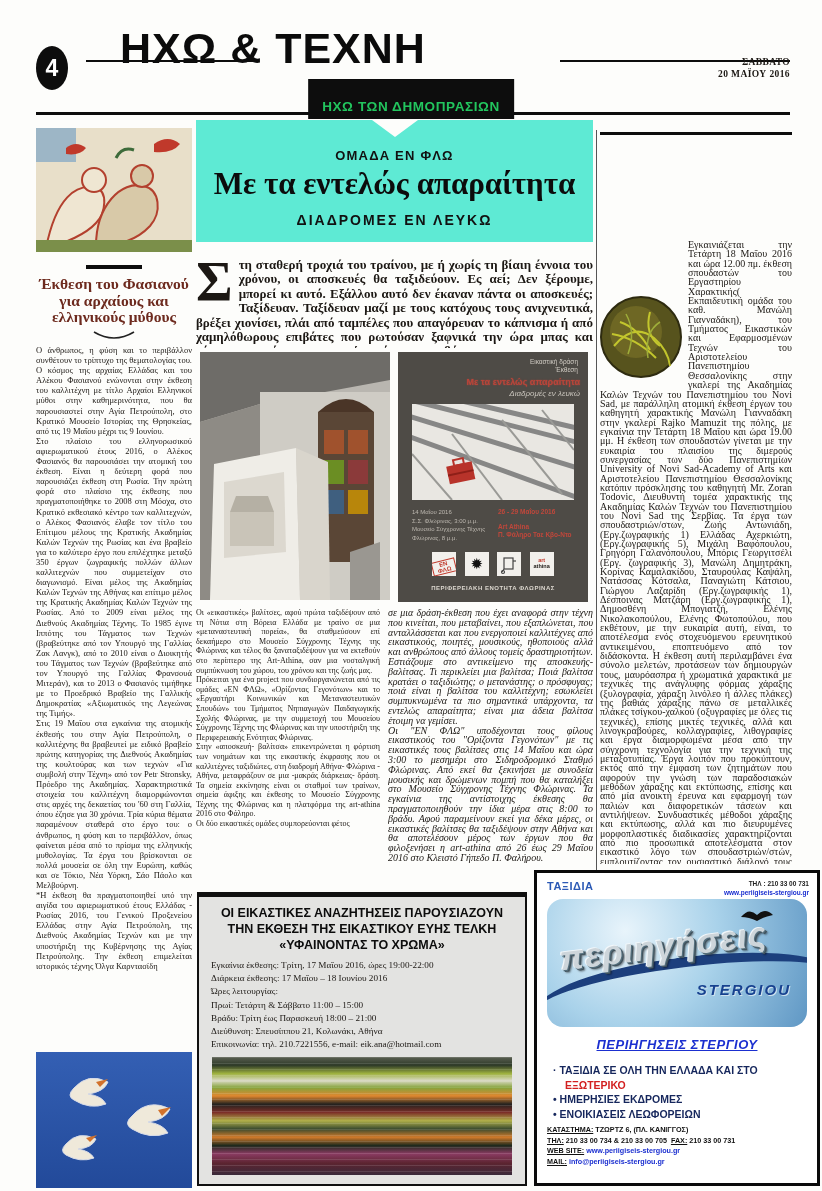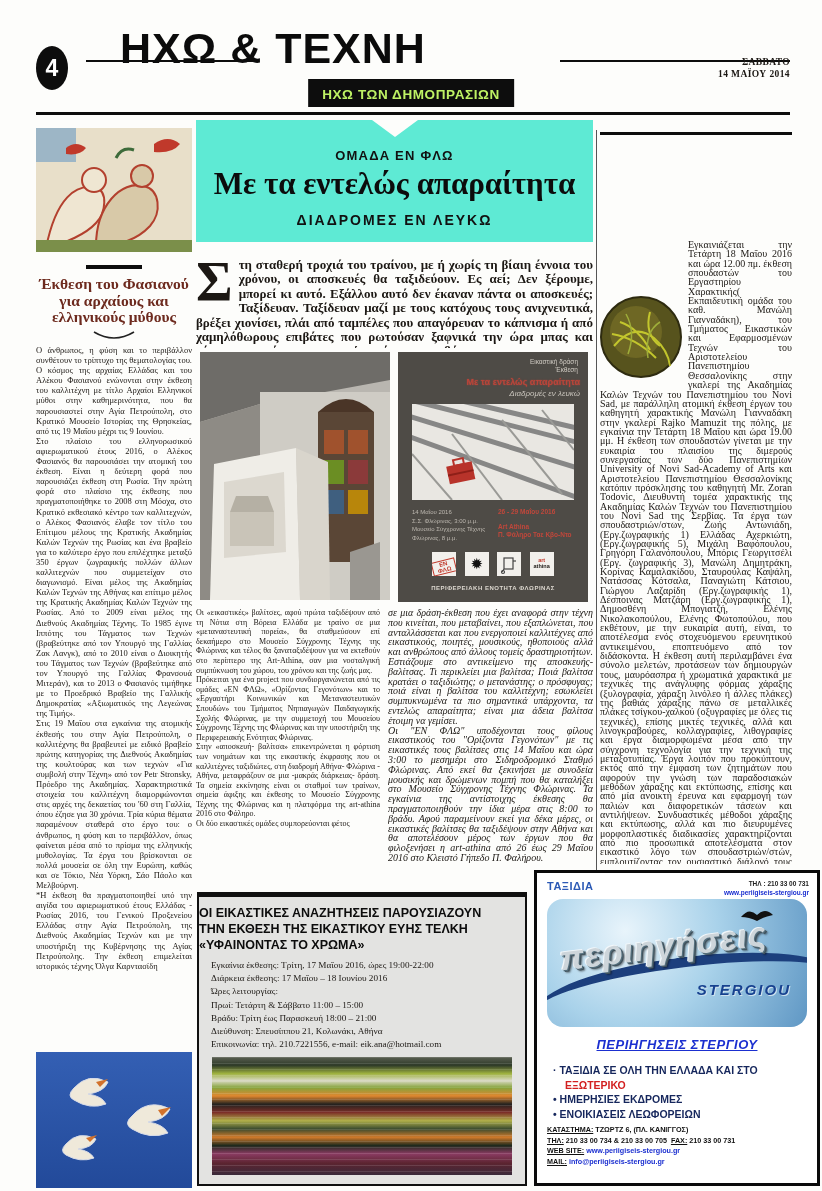--- a/index.html
+++ b/index.html
@@ -11,22 +11,22 @@
   .ml{white-space:pre-line;}
   .just{text-align:justify;}
   
   .pg-circle{left:36px;top:46px;width:32px;height:44px;background:#0d0d0d;border-radius:50%;
              color:#fff;text-align:center;line-height:44px;font-size:23px;font-weight:bold;}
   .masthead{left:120px;right:120px;top:24px;font-size:43px;font-weight:bold;
             letter-spacing:1px;color:#0b0b0b;}
   .rule{background:#0d0d0d;}
   .mast-rule-l{left:86px;top:60px;width:170px;height:2px;}
   .mast-rule-r{left:560px;top:60px;width:230px;height:2px;}
-  .subbar{left:50%;top:79px;transform:translateX(-50%);background:#0d0d0d;color:#bef264;
-          padding:8px 14px 5px;font-size:13.5px;font-weight:bold;letter-spacing:.6px;}
+  .subbar{left:50%;top:79px;transform:translateX(-50%);background:#0d0d0d;color:#22c55e;
+          padding:20px 14px 5px;font-size:13.5px;font-weight:bold;letter-spacing:.6px;}
   .dateline{right:32px;top:56px;text-align:right;font-size:9.5px;font-weight:bold;line-height:12px;letter-spacing:.4px;}
   .hdr-rule{left:36px;top:112px;width:754px;height:2.5px;}
   .vdiv{left:596px;top:130px;width:1px;height:756px;background:#555;}
   
   .lart-img{left:36px;top:128px;width:156px;height:124px;}
   .l-rule{left:86px;top:265px;width:56px;height:4px;}
   .l-head{left:36px;top:276px;width:156px;text-align:center;font-size:15.5px;line-height:16.5px;
           font-weight:bold;color:#6d2a1e;}
   .l-chev{left:92px;top:330px;}
   .l-body{left:36px;top:345px;width:156px;height:700px;font-size:8.5px;line-height:10.1px;overflow:hidden;}
@@ -56,21 +56,21 @@
   .stamp{color:#c0392b;font-size:6px;font-weight:bold;transform:rotate(-14deg);display:block;margin-top:8px;border:1px solid #c0392b;}
   .sun{font-size:15px;line-height:24px;color:#111;}
   .artath{font-size:5.5px;line-height:6px;margin-top:5px;font-weight:bold;}
   .artath .red{color:#c0392b;}
   .pfooter{left:0;right:0;top:233px;text-align:center;color:#ddd8d0;font-size:6px;letter-spacing:.5px;font-weight:bold;}
   
   .c-col1{left:196px;top:608px;width:184px;height:280px;font-size:8px;line-height:9.6px;overflow:hidden;}
   .c-col2{left:388px;top:608px;width:205px;height:282px;font-size:10px;line-height:9.8px;overflow:hidden;font-style:italic;}
   
   .event-box{left:197px;top:892px;width:330px;height:294px;background:#e3e3e1;border:2px solid #101010;border-top-width:5px;box-sizing:border-box;}
-  .eb-head{left:0;right:0;top:8px;font-size:12.5px;line-height:16px;font-weight:bold;color:#0c0c0c;}
+  .eb-head{left:0;right:0;top:8px;text-align:center;font-size:12.5px;line-height:16px;font-weight:bold;color:#0c0c0c;}
   .eb-details{left:12px;top:62px;width:300px;font-size:9.2px;line-height:13.2px;}
   .painting{left:13px;top:160px;width:300px;height:118px;
      background:linear-gradient(180deg,#5a5f52 0%,#2e3a28 7%,#9eb13e 14%,#d9d9c4 20%,#86a33c 26%,#e0872f 33%,#23221f 40%,#7c2f28 47%,#b0b04a 54%,#3a4b2f 61%,#d07a2a 68%,#1f2a1c 75%,#8a3b62 82%,#5c2430 90%,#3a2a3a 100%);}
   .painting:after{content:"";position:absolute;inset:0;
      background:repeating-linear-gradient(180deg,rgba(255,255,255,.12) 0 1px,transparent 1px 6px);}
   
   .r-rule{left:600px;top:132px;width:192px;height:3px;}
   .r-title{left:600px;top:142px;width:192px;text-align:center;font-size:13px;line-height:17px;font-weight:bold;color:#0c0c0c;}
   .r-body{left:600px;top:240px;width:192px;height:624px;font-size:10px;line-height:9.35px;overflow:hidden;}
   .r-float{float:left;width:82px;height:82px;margin:56px 6px 4px 0;}
@@ -102,21 +102,21 @@
 <body>
 
 <div class="page">
 
   <div class="abs pg-circle sans">4</div>
   <div class="abs masthead sans">ΗΧΩ &amp; ΤΕΧΝΗ</div>
   <div class="abs rule mast-rule-l"></div>
   <div class="abs rule mast-rule-r"></div>
   <div class="abs subbar sans">ΗΧΩ ΤΩΝ ΔΗΜΟΠΡΑΣΙΩΝ</div>
   <div class="abs dateline ml">ΣΑΒΒΑΤΟ
-14 ΜΑΪΟΥ 2014</div>
+20 ΜΑΪΟΥ 2016</div>
   <div class="abs rule hdr-rule"></div>
   <div class="abs vdiv"></div>
 
   <div class="abs lart-img">
     <svg width="156" height="124" viewBox="0 0 156 124">
       <rect width="156" height="124" fill="#e8dfc9"></rect>
       <rect x="0" y="0" width="40" height="34" fill="#9db6c6"></rect>
       <path d="M10 120 C20 70 40 55 60 60 C72 63 70 85 60 95 C50 106 30 115 10 120 Z" fill="#efe6d2" stroke="#b3402e" stroke-width="2"></path>
       <path d="M60 118 C60 78 85 52 108 58 C124 62 126 84 114 98 C100 113 80 118 60 118 Z" fill="#d8c9a8" stroke="#b3402e" stroke-width="2"></path>
       <circle cx="58" cy="52" r="12" fill="#efe6d2" stroke="#b3402e" stroke-width="2"></circle>

